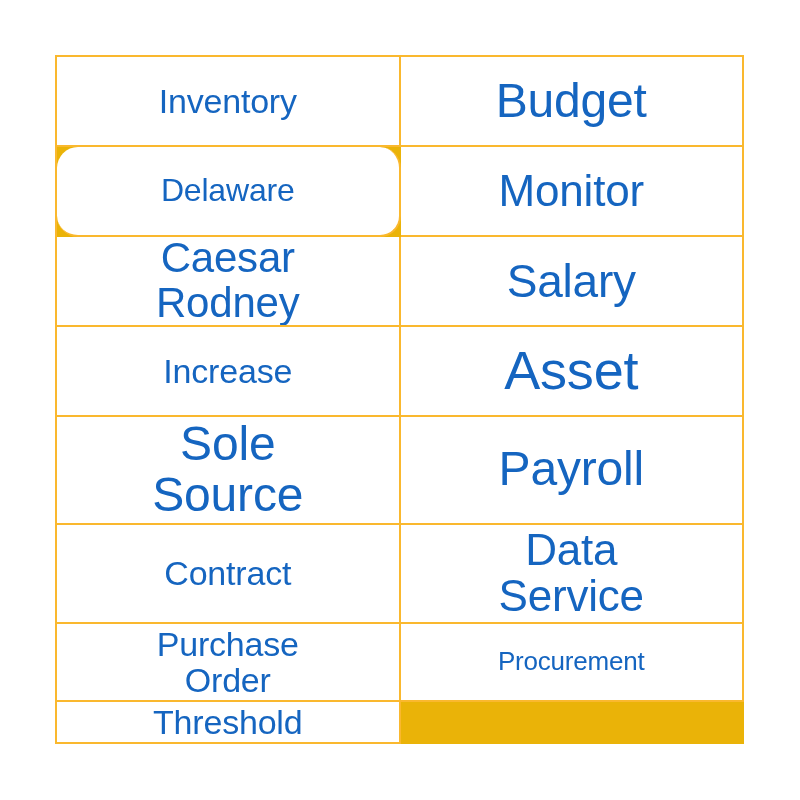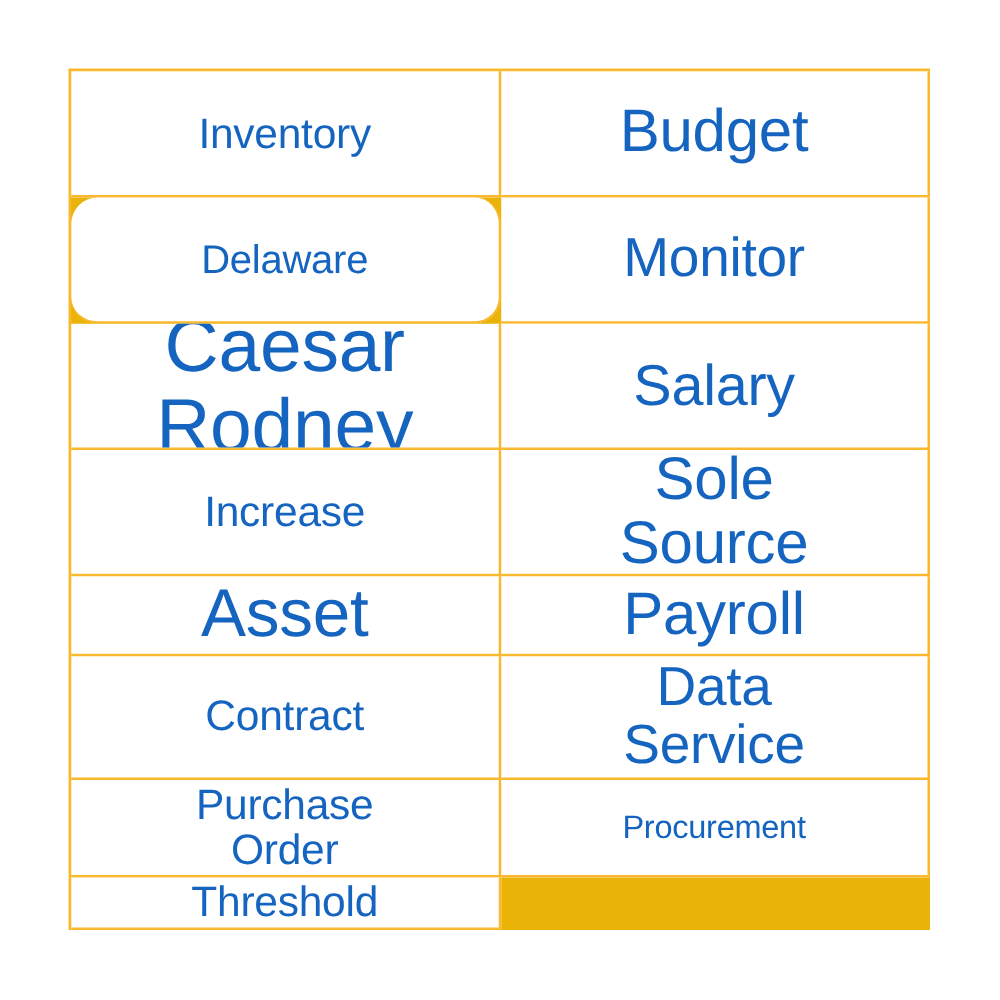--- a/index.html
+++ b/index.html
@@ -77,36 +77,36 @@
     <span class="bingo-cell-text fs-48" style="font-size: 48px; color: rgb(21, 101, 192);">Budget</span>
   </div>
   <div class="bingo-cell" style="border-right-color: rgb(250, 184, 46); border-bottom-color: rgb(250, 184, 46); background-color: rgb(255, 255, 255); border-radius: 21px;">
     <span class="bingo-cell-text fs-32" style="font-size: 32px; color: rgb(21, 101, 192);">Delaware</span>
   </div>
   <div class="bingo-cell" style="border-right-color: rgb(250, 184, 46); border-bottom-color: rgb(250, 184, 46); background-color: rgb(255, 255, 255);">
     <span class="bingo-cell-text fs-44" style="font-size: 44px; color: rgb(21, 101, 192);">Monitor</span>
   </div>
 
   <div class="bingo-cell" style="border-right-color: rgb(250, 184, 46); border-bottom-color: rgb(250, 184, 46); background-color: rgb(255, 255, 255);">
-    <span class="bingo-cell-text fs-44" style="font-size: 60px; color: rgb(21, 101, 192);">Caesar
+    <span class="bingo-cell-text fs-44" style="font-size: 42px; color: rgb(21, 101, 192);">Caesar
 Rodney</span>
   </div>
   <div class="bingo-cell" style="border-right-color: rgb(250, 184, 46); border-bottom-color: rgb(250, 184, 46); background-color: rgb(255, 255, 255);">
     <span class="bingo-cell-text fs-46" style="font-size: 46px; color: rgb(21, 101, 192);">Salary</span>
   </div>
   <div class="bingo-cell" style="border-right-color: rgb(250, 184, 46); border-bottom-color: rgb(250, 184, 46); background-color: rgb(255, 255, 255);">
     <span class="bingo-cell-text fs-34" style="font-size: 34px; color: rgb(21, 101, 192);">Increase</span>
   </div>
 
   <div class="bingo-cell" style="border-right-color: rgb(250, 184, 46); border-bottom-color: rgb(250, 184, 46); background-color: rgb(255, 255, 255);">
+    <span class="bingo-cell-text fs-54" style="font-size: 54px; color: rgb(21, 101, 192);">Asset</span>
+  </div>
+  <div class="bingo-cell" style="border-right-color: rgb(250, 184, 46); border-bottom-color: rgb(250, 184, 46); background-color: rgb(255, 255, 255);">
     <span class="bingo-cell-text fs-48" style="font-size: 48px; color: rgb(21, 101, 192);">Sole
 Source</span>
-  </div>
-  <div class="bingo-cell" style="border-right-color: rgb(250, 184, 46); border-bottom-color: rgb(250, 184, 46); background-color: rgb(255, 255, 255);">
-    <span class="bingo-cell-text fs-54" style="font-size: 54px; color: rgb(21, 101, 192);">Asset</span>
   </div>
   <div class="bingo-cell" style="border-right-color: rgb(250, 184, 46); border-bottom-color: rgb(250, 184, 46); background-color: rgb(255, 255, 255);">
     <span class="bingo-cell-text fs-48" style="font-size: 48px; color: rgb(21, 101, 192);">Payroll</span>
   </div>
   <div class="bingo-cell" style="border-right-color: rgb(250, 184, 46); border-bottom-color: rgb(250, 184, 46); background-color: rgb(255, 255, 255);">
     <span class="bingo-cell-text fs-34" style="font-size: 34px; color: rgb(21, 101, 192);">Contract</span>
   </div>
 
   <div class="bingo-cell" style="border-right-color: rgb(250, 184, 46); border-bottom-color: rgb(250, 184, 46); background-color: rgb(255, 255, 255);">
     <span class="bingo-cell-text fs-44" style="font-size: 44px; color: rgb(21, 101, 192);">Data

